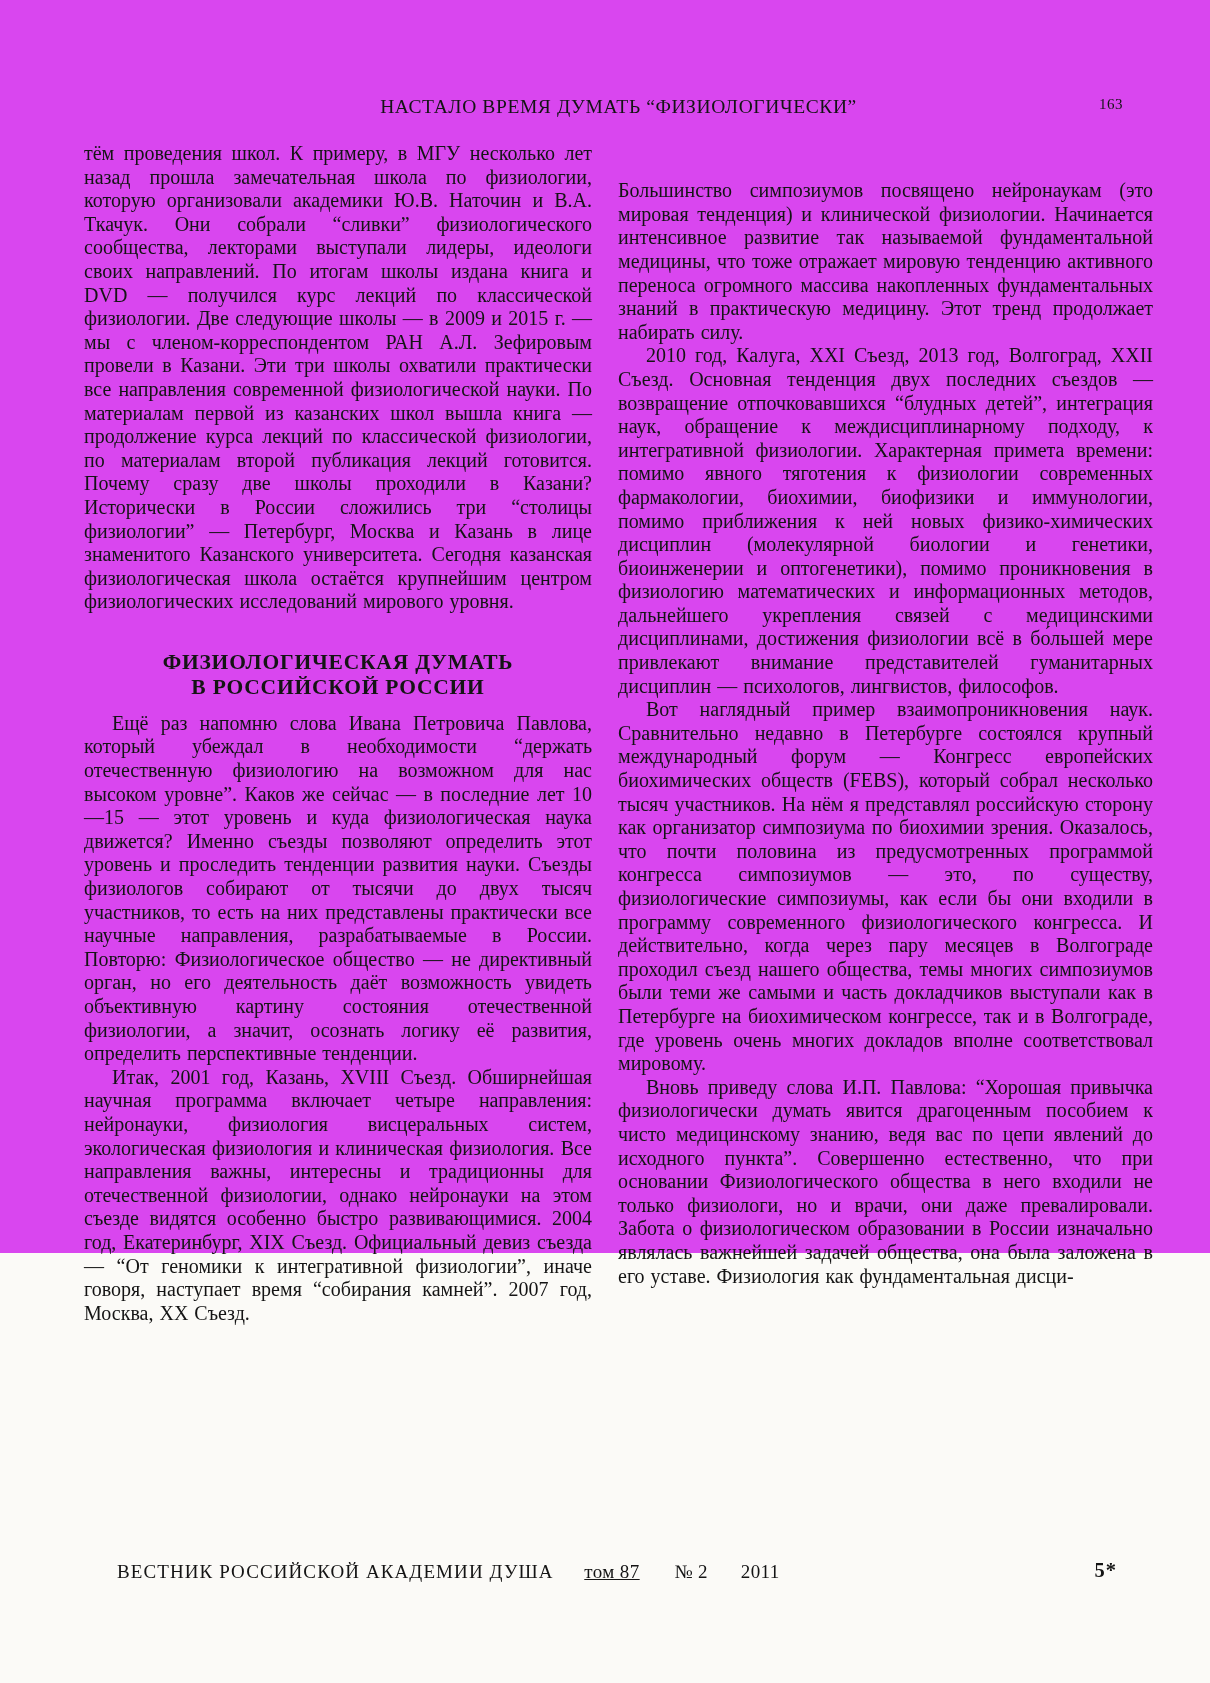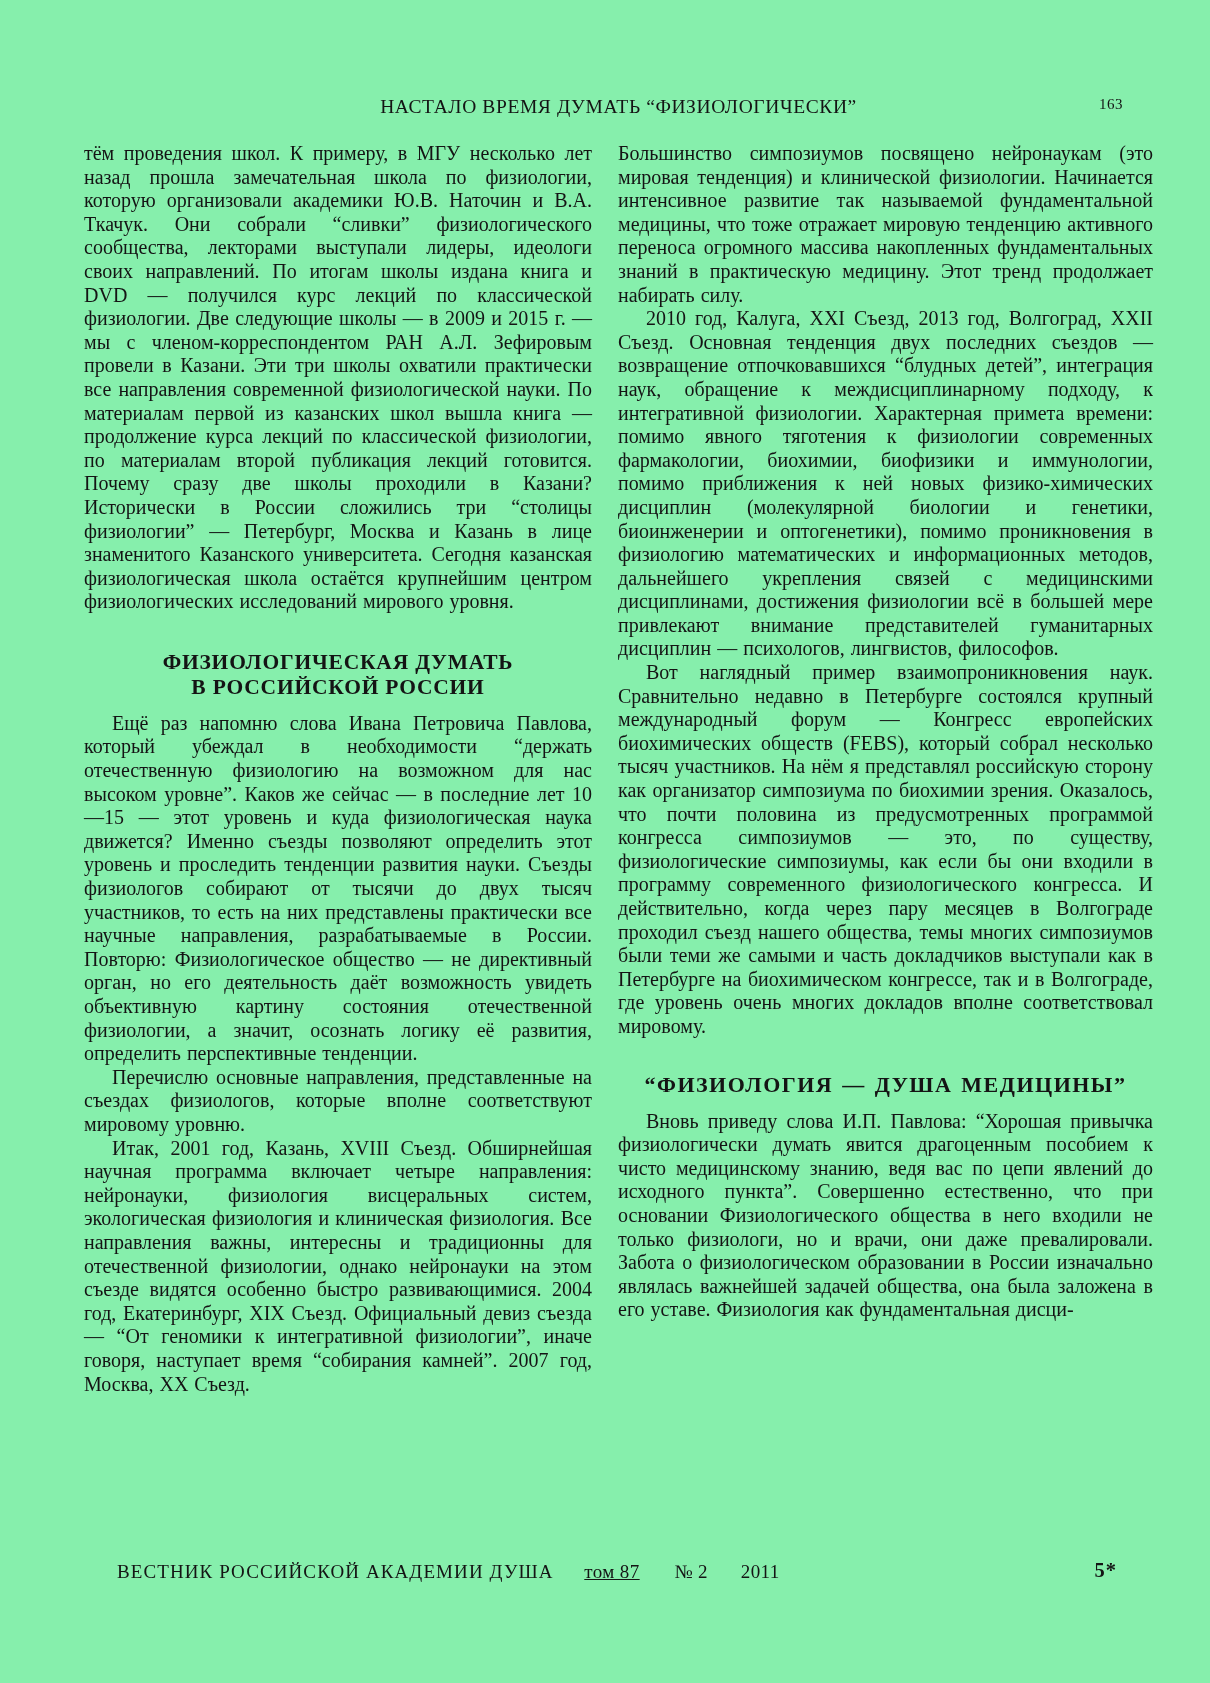--- a/index.html
+++ b/index.html
@@ -6,38 +6,39 @@
   html, body { width:1210px; }
   body {
     width:1210px; height:1683px;
     background:#fbfaf7;
     font-family:"Liberation Serif","DejaVu Serif",serif;
     color:#141414;
     overflow:hidden;
   }
   .page {
     position:relative;
-    width:1210px; height:1683px;
-    background:#86efac;
+    width:1210px; height:1253px;
+    background:#d946ef;
   }
   
   .running-head {
     position:absolute; top:96px; left:84px; width:1069px;
     text-align:center;
     font-size:19.5px; letter-spacing:.6px;
     white-space:nowrap;
   }
   .page-num {
     position:absolute; right:30px; top:0;
     font-size:15px; letter-spacing:.5px;margin-left:40px;
   }
   
   .columns {
     position:absolute; top:142px; left:84px; width:1069px;
     display:flex;
+    align-items:center;
   }
   .col-left  { width:508px; margin-right:26px; }
   .col-right { width:535px; }
   p.body {
     font-size:20px; line-height:23.6px;
     text-align:justify; text-indent:28px;
     word-spacing:1px;
   }
   p.cont { text-indent:0; }
   h2.sec {
@@ -77,29 +78,27 @@
 
   <div class="columns">
 
     <div class="col-left">
       <p class="body cont">тём проведения школ. К примеру, в МГУ несколько лет назад прошла замечательная школа по физиологии, которую организовали академики Ю.В. Наточин и В.А. Ткачук. Они собрали “сливки” физиологического сообщества, лекторами выступали лидеры, идеологи своих направлений. По итогам школы издана книга и DVD — получился курс лекций по классической физиологии. Две следующие школы — в 2009 и 2015 г. — мы с членом-корреспондентом РАН А.Л. Зефировым провели в Казани. Эти три школы охватили практически все направления современной физиологической науки. По материалам первой из казанских школ вышла книга — продолжение курса лекций по классической физиологии, по материалам второй публикация лекций готовится. Почему сразу две школы проходили в Казани? Исторически в России сложились три “столицы физиологии” — Петербург, Москва и Казань в лице знаменитого Казанского университета. Сегодня казанская физиологическая школа остаётся крупнейшим центром физиологических исследований мирового уровня.</p>
       <h2 class="sec">
         <span>ФИЗИОЛОГИЧЕСКАЯ ДУМАТЬ</span><br>
         <span>В РОССИЙСКОЙ РОССИИ</span>
       </h2>
       <p class="body">Ещё раз напомню слова Ивана Петровича Павлова, который убеждал в необходимости “держать отечественную физиологию на возможном для нас высоком уровне”. Каков же сейчас — в последние лет 10—15 — этот уровень и куда физиологическая наука движется? Именно съезды позволяют определить этот уровень и проследить тенденции развития науки. Съезды физиологов собирают от тысячи до двух тысяч участников, то есть на них представлены практически все научные направления, разрабатываемые в России. Повторю: Физиологическое общество — не директивный орган, но его деятельность даёт возможность увидеть объективную картину состояния отечественной физиологии, а значит, осознать логику её развития, определить перспективные тенденции.</p>
-      <p class="body">Перечислю основные направления, представленные на съездах физиологов, которые вполне соответствуют мировому уровню.</p>
       <p class="body">Итак, 2001 год, Казань, XVIII Съезд. Обширнейшая научная программа включает четыре направления: нейронауки, физиология висцеральных систем, экологическая физиология и клиническая физиология. Все направления важны, интересны и традиционны для отечественной физиологии, однако нейронауки на этом съезде видятся особенно быстро развивающимися. 2004 год, Екатеринбург, XIX Съезд. Официальный девиз съезда — “От геномики к интегративной физиологии”, иначе говоря, наступает время “собирания камней”. 2007 год, Москва, XX Съезд.</p>
     </div>
 
     <div class="col-right">
       <p class="body cont">Большинство симпозиумов посвящено нейронаукам (это мировая тенденция) и клинической физиологии. Начинается интенсивное развитие так называемой фундаментальной медицины, что тоже отражает мировую тенденцию активного переноса огромного массива накопленных фундаментальных знаний в практическую медицину. Этот тренд продолжает набирать силу.</p>
       <p class="body">2010 год, Калуга, XXI Съезд, 2013 год, Волгоград, XXII Съезд. Основная тенденция двух последних съездов — возвращение отпочковавшихся “блудных детей”, интеграция наук, обращение к междисциплинарному подходу, к интегративной физиологии. Характерная примета времени: помимо явного тяготения к физиологии современных фармакологии, биохимии, биофизики и иммунологии, помимо приближения к ней новых физико-химических дисциплин (молекулярной биологии и генетики, биоинженерии и оптогенетики), помимо проникновения в физиологию математических и информационных методов, дальнейшего укрепления связей с медицинскими дисциплинами, достижения физиологии всё в бо́льшей мере привлекают внимание представителей гуманитарных дисциплин — психологов, лингвистов, философов.</p>
       <p class="body">Вот наглядный пример взаимопроникновения наук. Сравнительно недавно в Петербурге состоялся крупный международный форум — Конгресс европейских биохимических обществ (FEBS), который собрал несколько тысяч участников. На нём я представлял российскую сторону как организатор симпозиума по биохимии зрения. Оказалось, что почти половина из предусмотренных программой конгресса симпозиумов — это, по существу, физиологические симпозиумы, как если бы они входили в программу современного физиологического конгресса. И действительно, когда через пару месяцев в Волгограде проходил съезд нашего общества, темы многих симпозиумов были теми же самыми и часть докладчиков выступали как в Петербурге на биохимическом конгрессе, так и в Волгограде, где уровень очень многих докладов вполне соответствовал мировому.</p>
-      <h3 class="sec2">“ФИЗИОЛОГИЯ — ДУША МЕДИЦИНЫ”</h3>
       <p class="body">Вновь приведу слова И.П. Павлова: “Хорошая привычка физиологически думать явится драгоценным пособием к чисто медицинскому знанию, ведя вас по цепи явлений до исходного пункта”. Совершенно естественно, что при основании Физиологического общества в него входили не только физиологи, но и врачи, они даже превалировали. Забота о физиологическом образовании в России изначально являлась важнейшей задачей общества, она была заложена в его уставе. Физиология как фундаментальная дисци-</p>
     </div>
 
   </div>
 
   <div class="footer">
     <span class="f-left">ВЕСТНИК РОССИЙСКОЙ АКАДЕМИИ ДУША</span>
     <span class="f-vol">том 87</span>
     <span class="f-iss">№ 2</span>
     <span class="f-yr">2011</span>

